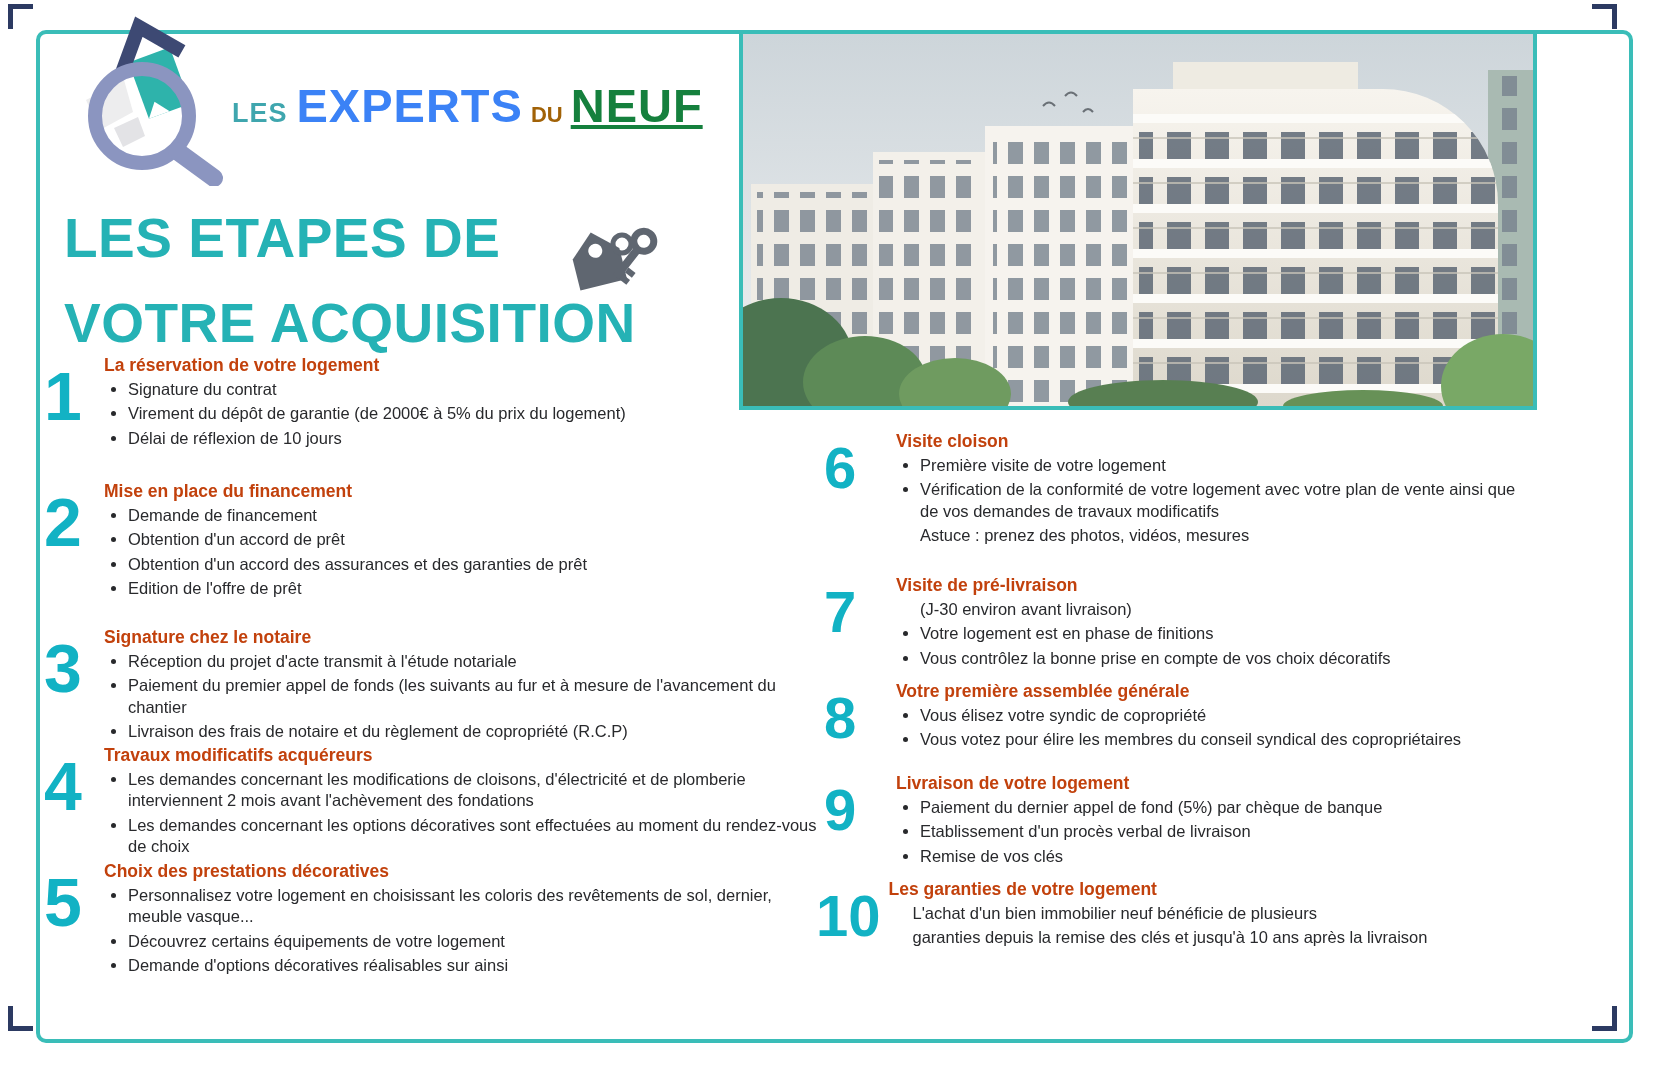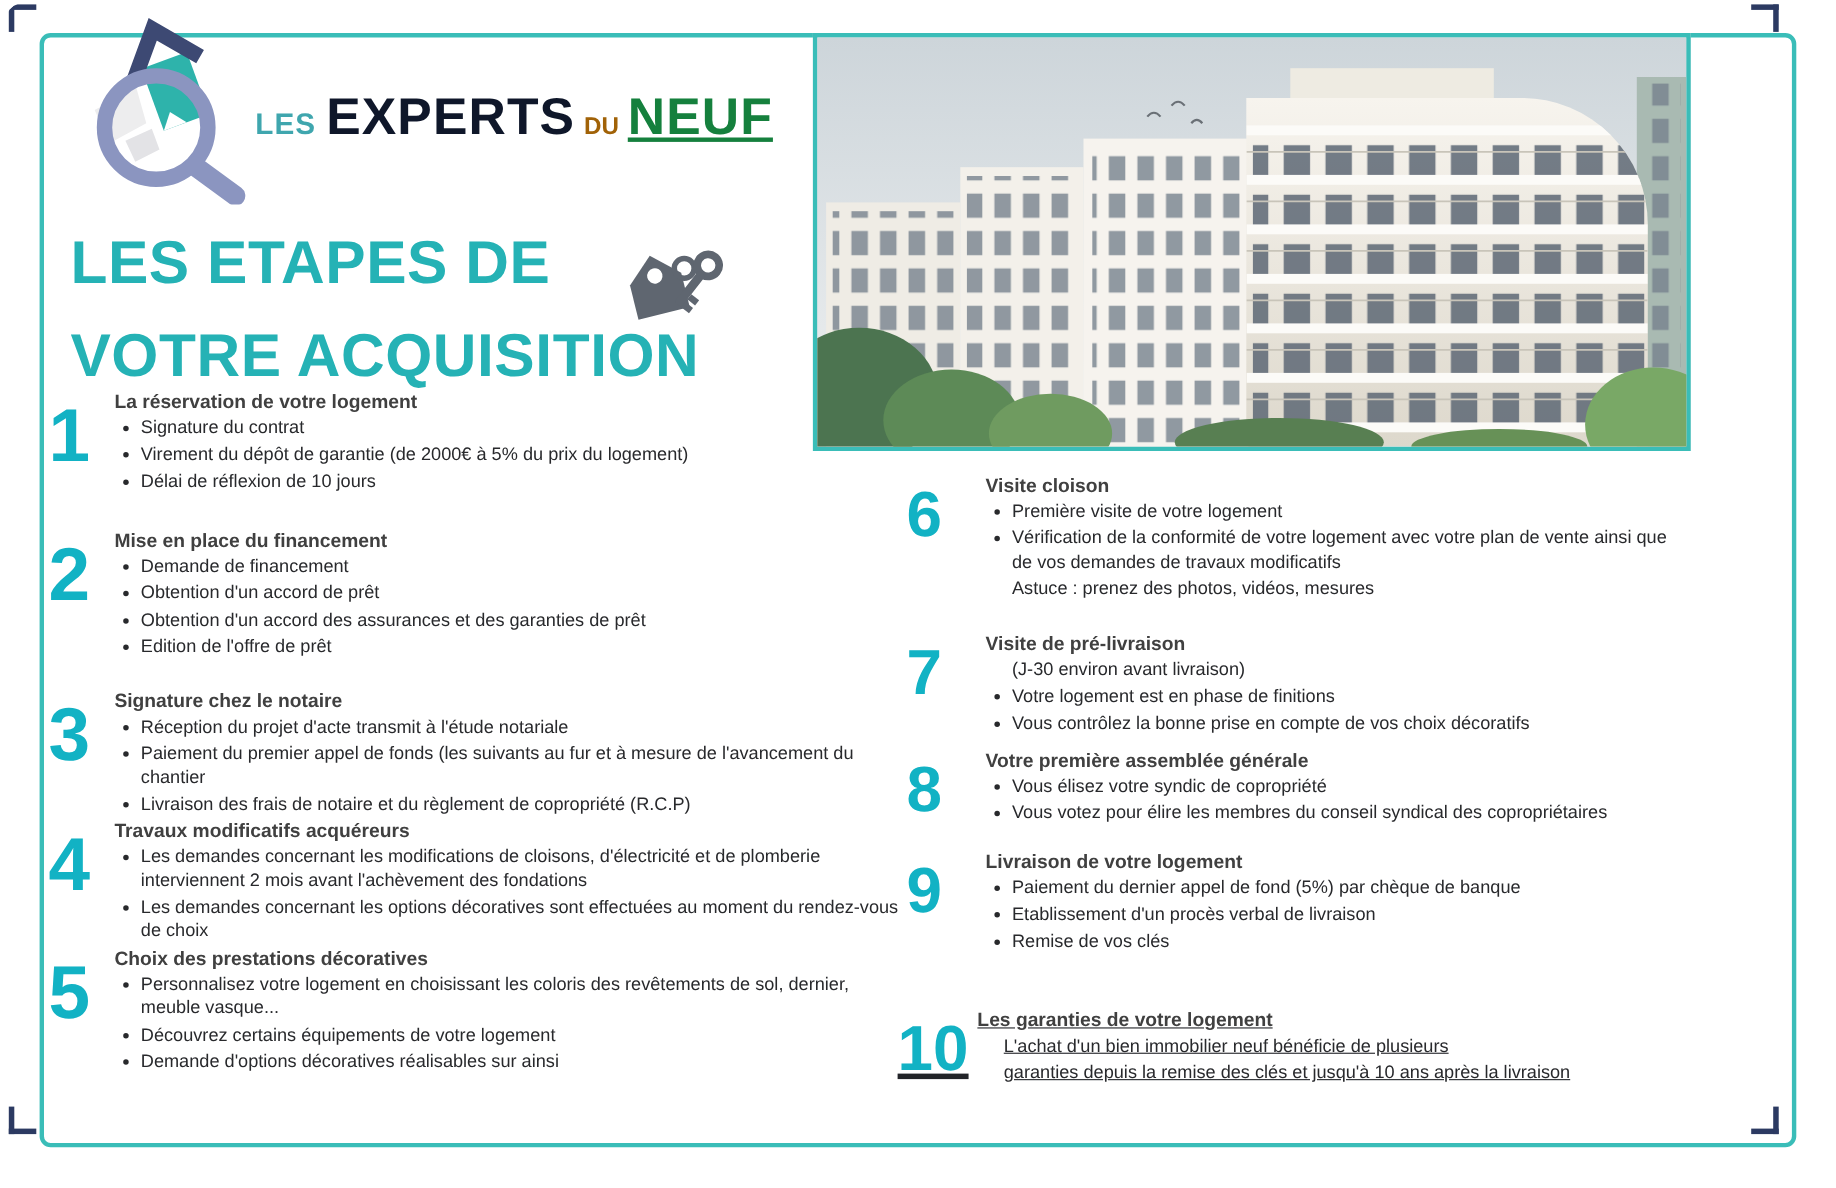--- a/index.html
+++ b/index.html
@@ -1,34 +1,34 @@
 <!DOCTYPE html>
 <html style="--accent: #25b2b5; --frame: #3abdb8; --number: #12b2c4; --navy: #2c3a62; --ink: #222428;"><head>
 <meta charset="utf-8">
 <style>
   html,body{margin:0;padding:0;background:#fff;}
   #canvas{position:relative;width:1669px;height:1080px;background:#ffffff;overflow:hidden;
-          font-family:"Liberation Sans",sans-serif;color:var(--ink,#222);border-radius:30px;}
+          font-family:"Liberation Sans",sans-serif;color:var(--ink,#222);}
 
   
   .frame{position:absolute;left:36px;top:30px;width:1597px;height:1013px;
          border:4px solid var(--frame,#3abdb8);border-radius:10px;box-sizing:border-box;}
 
   
   .corner{position:absolute;width:20px;height:20px;}
   .corner.tl{left:8px;top:4px;border-top:5px solid var(--navy,#2c3a62);border-left:5px solid var(--navy,#2c3a62);}
   .corner.tr{left:1592px;top:4px;border-top:5px solid var(--navy,#2c3a62);border-right:5px solid var(--navy,#2c3a62);}
   .corner.bl{left:8px;top:1006px;border-bottom:5px solid var(--navy,#2c3a62);border-left:5px solid var(--navy,#2c3a62);}
   .corner.br{left:1592px;top:1006px;border-bottom:5px solid var(--navy,#2c3a62);border-right:5px solid var(--navy,#2c3a62);}
 
   
   .logo-mark{position:absolute;left:58px;top:4px;}
   .logo-text{position:absolute;left:232px;top:78px;display:flex;align-items:baseline;white-space:nowrap;}
   .logo-text .les{font-size:27px;font-weight:bold;color:#3fa6ae;letter-spacing:1px;margin-right:9px;}
-  .logo-text .experts{font-size:47px;font-weight:bold;color:#0f172a;letter-spacing:1px;}
+  .logo-text .experts{font-size:47px;font-weight:bold;color:#3b82f6;letter-spacing:1px;}
   .logo-text .du{font-size:22px;font-weight:bold;color:#a16207;margin:0 8px;}
   .logo-text .neuf{font-size:47px;font-weight:bold;color:#15803d;letter-spacing:1px;text-decoration:underline;}
 
   
   .page-title{position:absolute;left:64px;top:196px;font-size:55px;line-height:1.55;
               font-weight:bold;color:var(--accent,#25b2b5);letter-spacing:0.5px;}
 
   .keys{position:absolute;left:558px;top:218px;}
 
   
@@ -36,35 +36,35 @@
          border:4px solid var(--frame,#3abdb8);box-sizing:border-box;background:#dfe4e7;}
   .photo svg{display:block;width:100%;height:100%;}
 
   
   .step{position:absolute;display:flex;align-items:flex-start;}
   .step .num{font-weight:bold;color:var(--number,#12b2c4);line-height:0.95;margin-top:14px;
              min-width:52px;text-align:left;}
   .left-col .num{font-size:68px;}
   .right-col .num{font-size:58px;min-width:64px;}
   .step .content{margin-left:8px;padding-top:5px;}
-  .step h3{margin:0;font-size:17.5px;font-weight:bold;color:#404040;}
+  .step h3{margin:0;font-size:17.5px;font-weight:bold;color:#c2410c;}
   .step ul{margin:3px 0 0;padding-left:24px;}
   .step li{font-size:16.5px;line-height:1.3;margin:3px 0;color:#28292c;}
   .step li.nb{list-style:none;}
 
   #s1{left:44px;top:350px;width:780px;}
   #s2{left:44px;top:476px;width:780px;}
   #s3{left:44px;top:622px;width:780px;}
   #s4{left:44px;top:740px;width:780px;}
   #s5{left:44px;top:856px;width:780px;}
   #s6{left:824px;top:426px;width:700px;}
   #s7{left:824px;top:570px;width:700px;}
   #s8{left:824px;top:676px;width:700px;}
   #s9{left:824px;top:768px;width:700px;}
-  #s10{left:816px;top:912px;width:720px;text-decoration:underline;}
+  #s10{left:816px;top:874px;width:720px;}
 </style>
 </head>
 <body>
 
 <div id="canvas">
 
   <div class="frame"></div>
 
   <div class="corner tl"></div>
   <div class="corner tr"></div>

